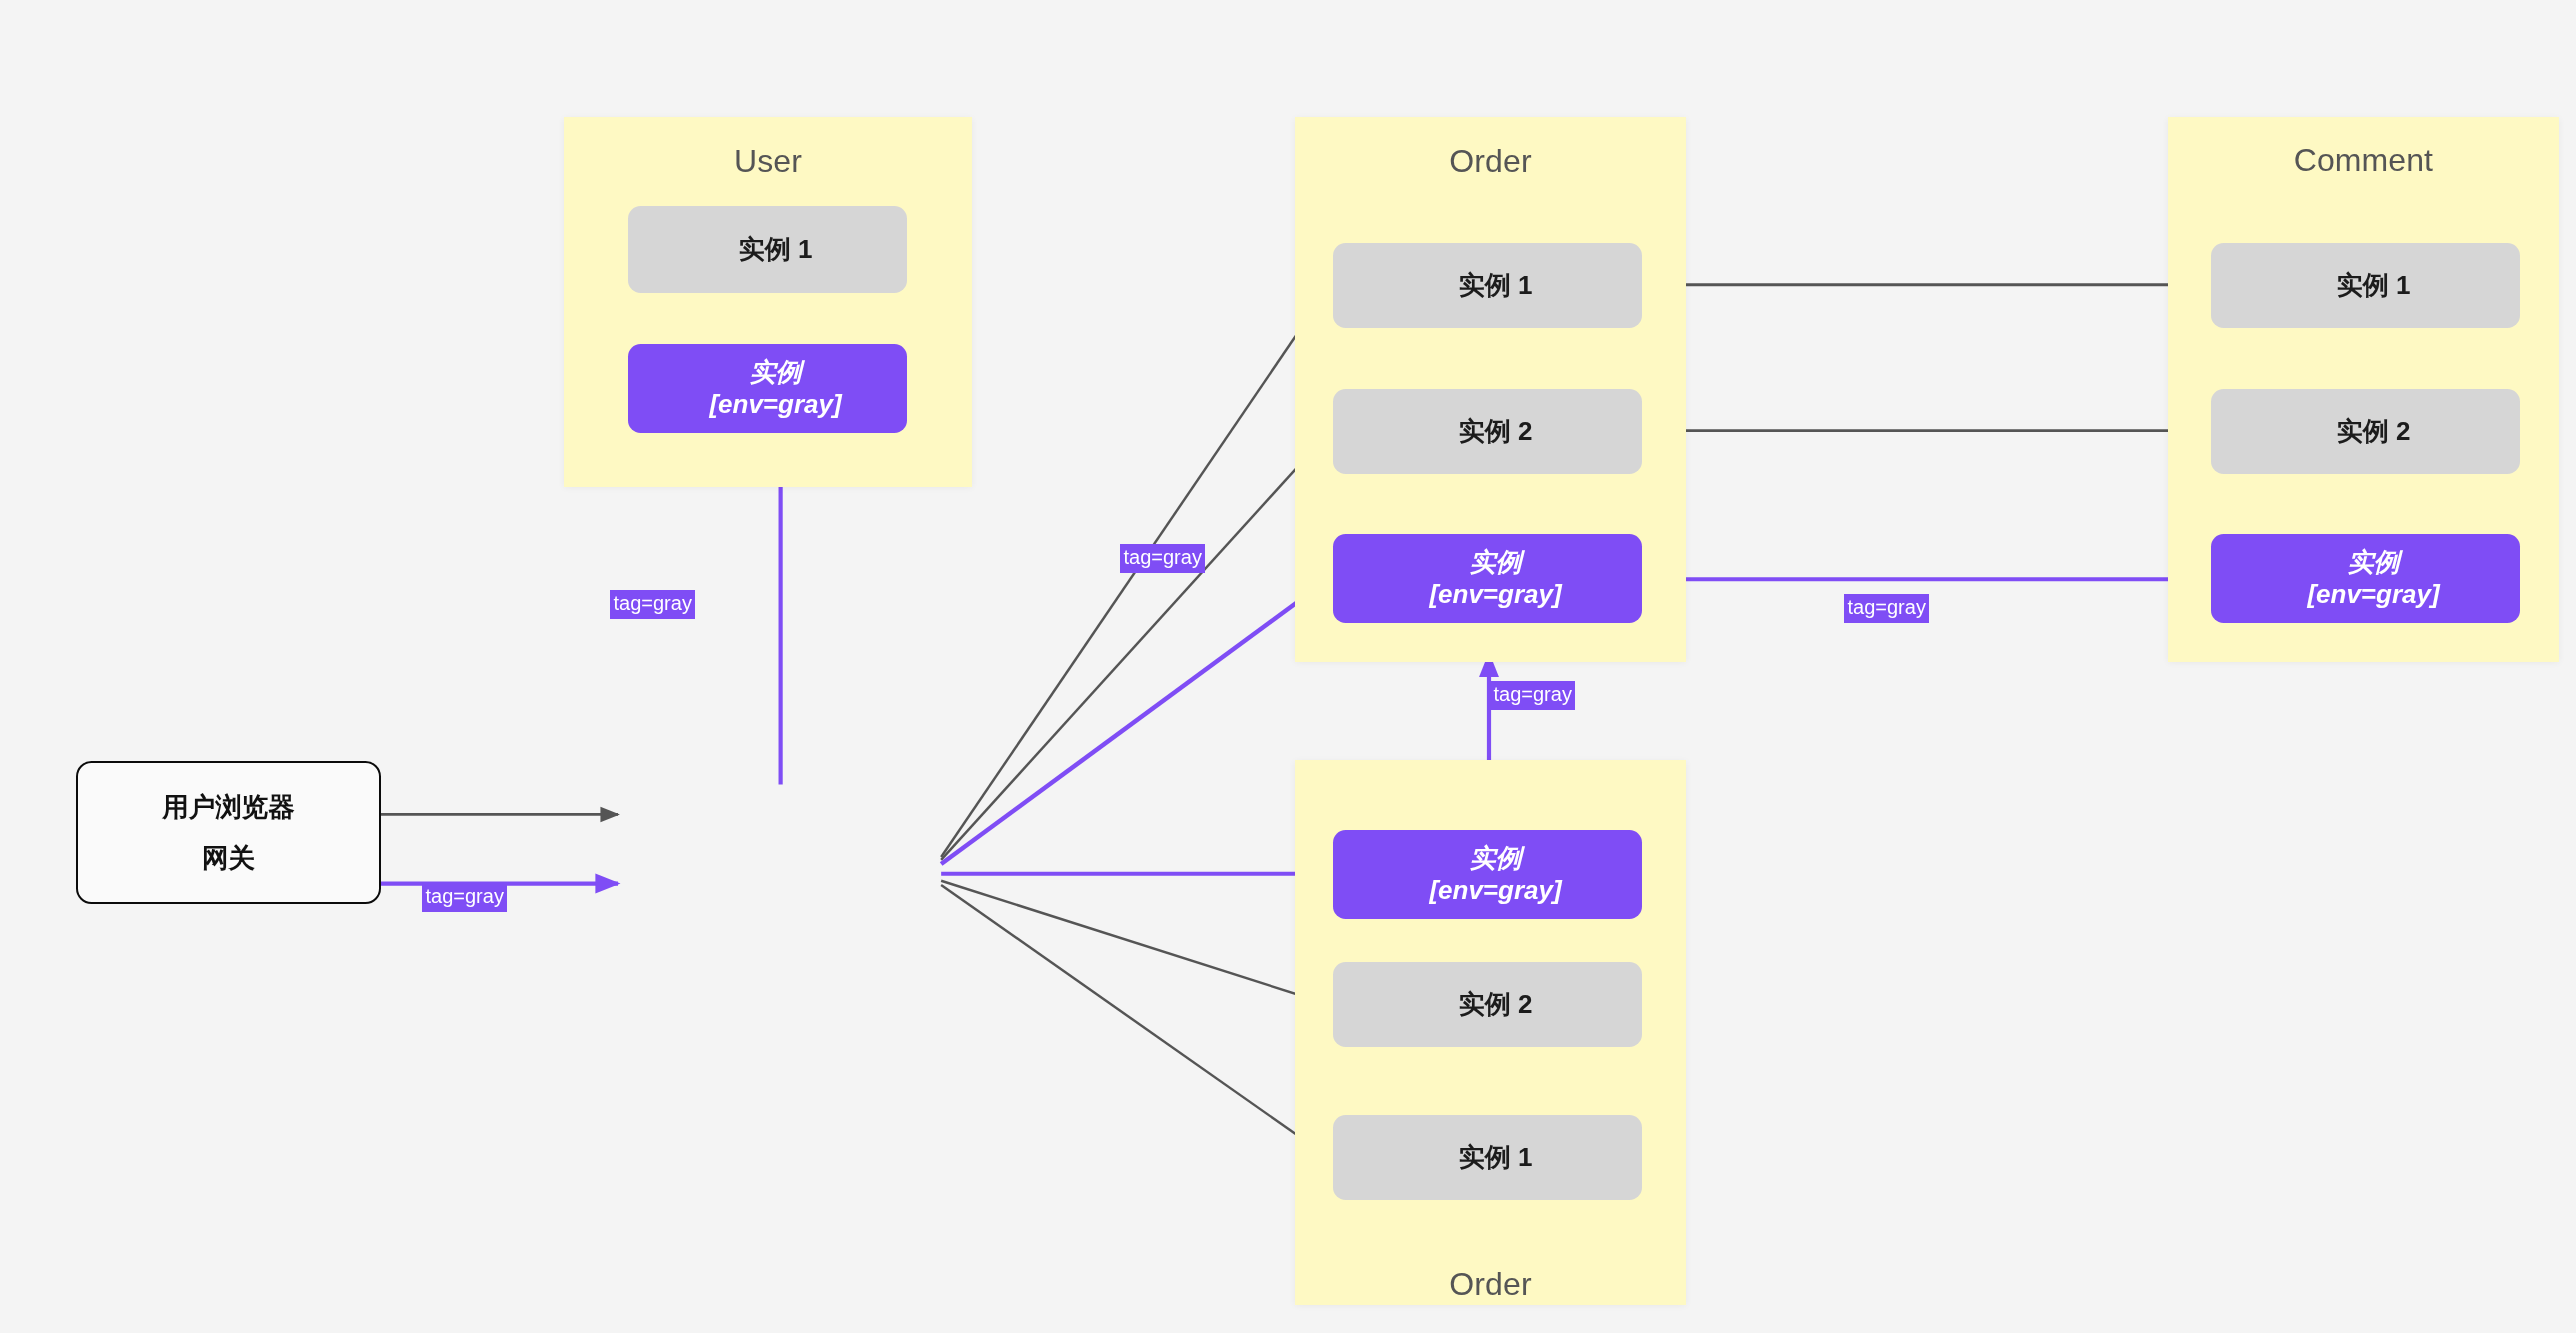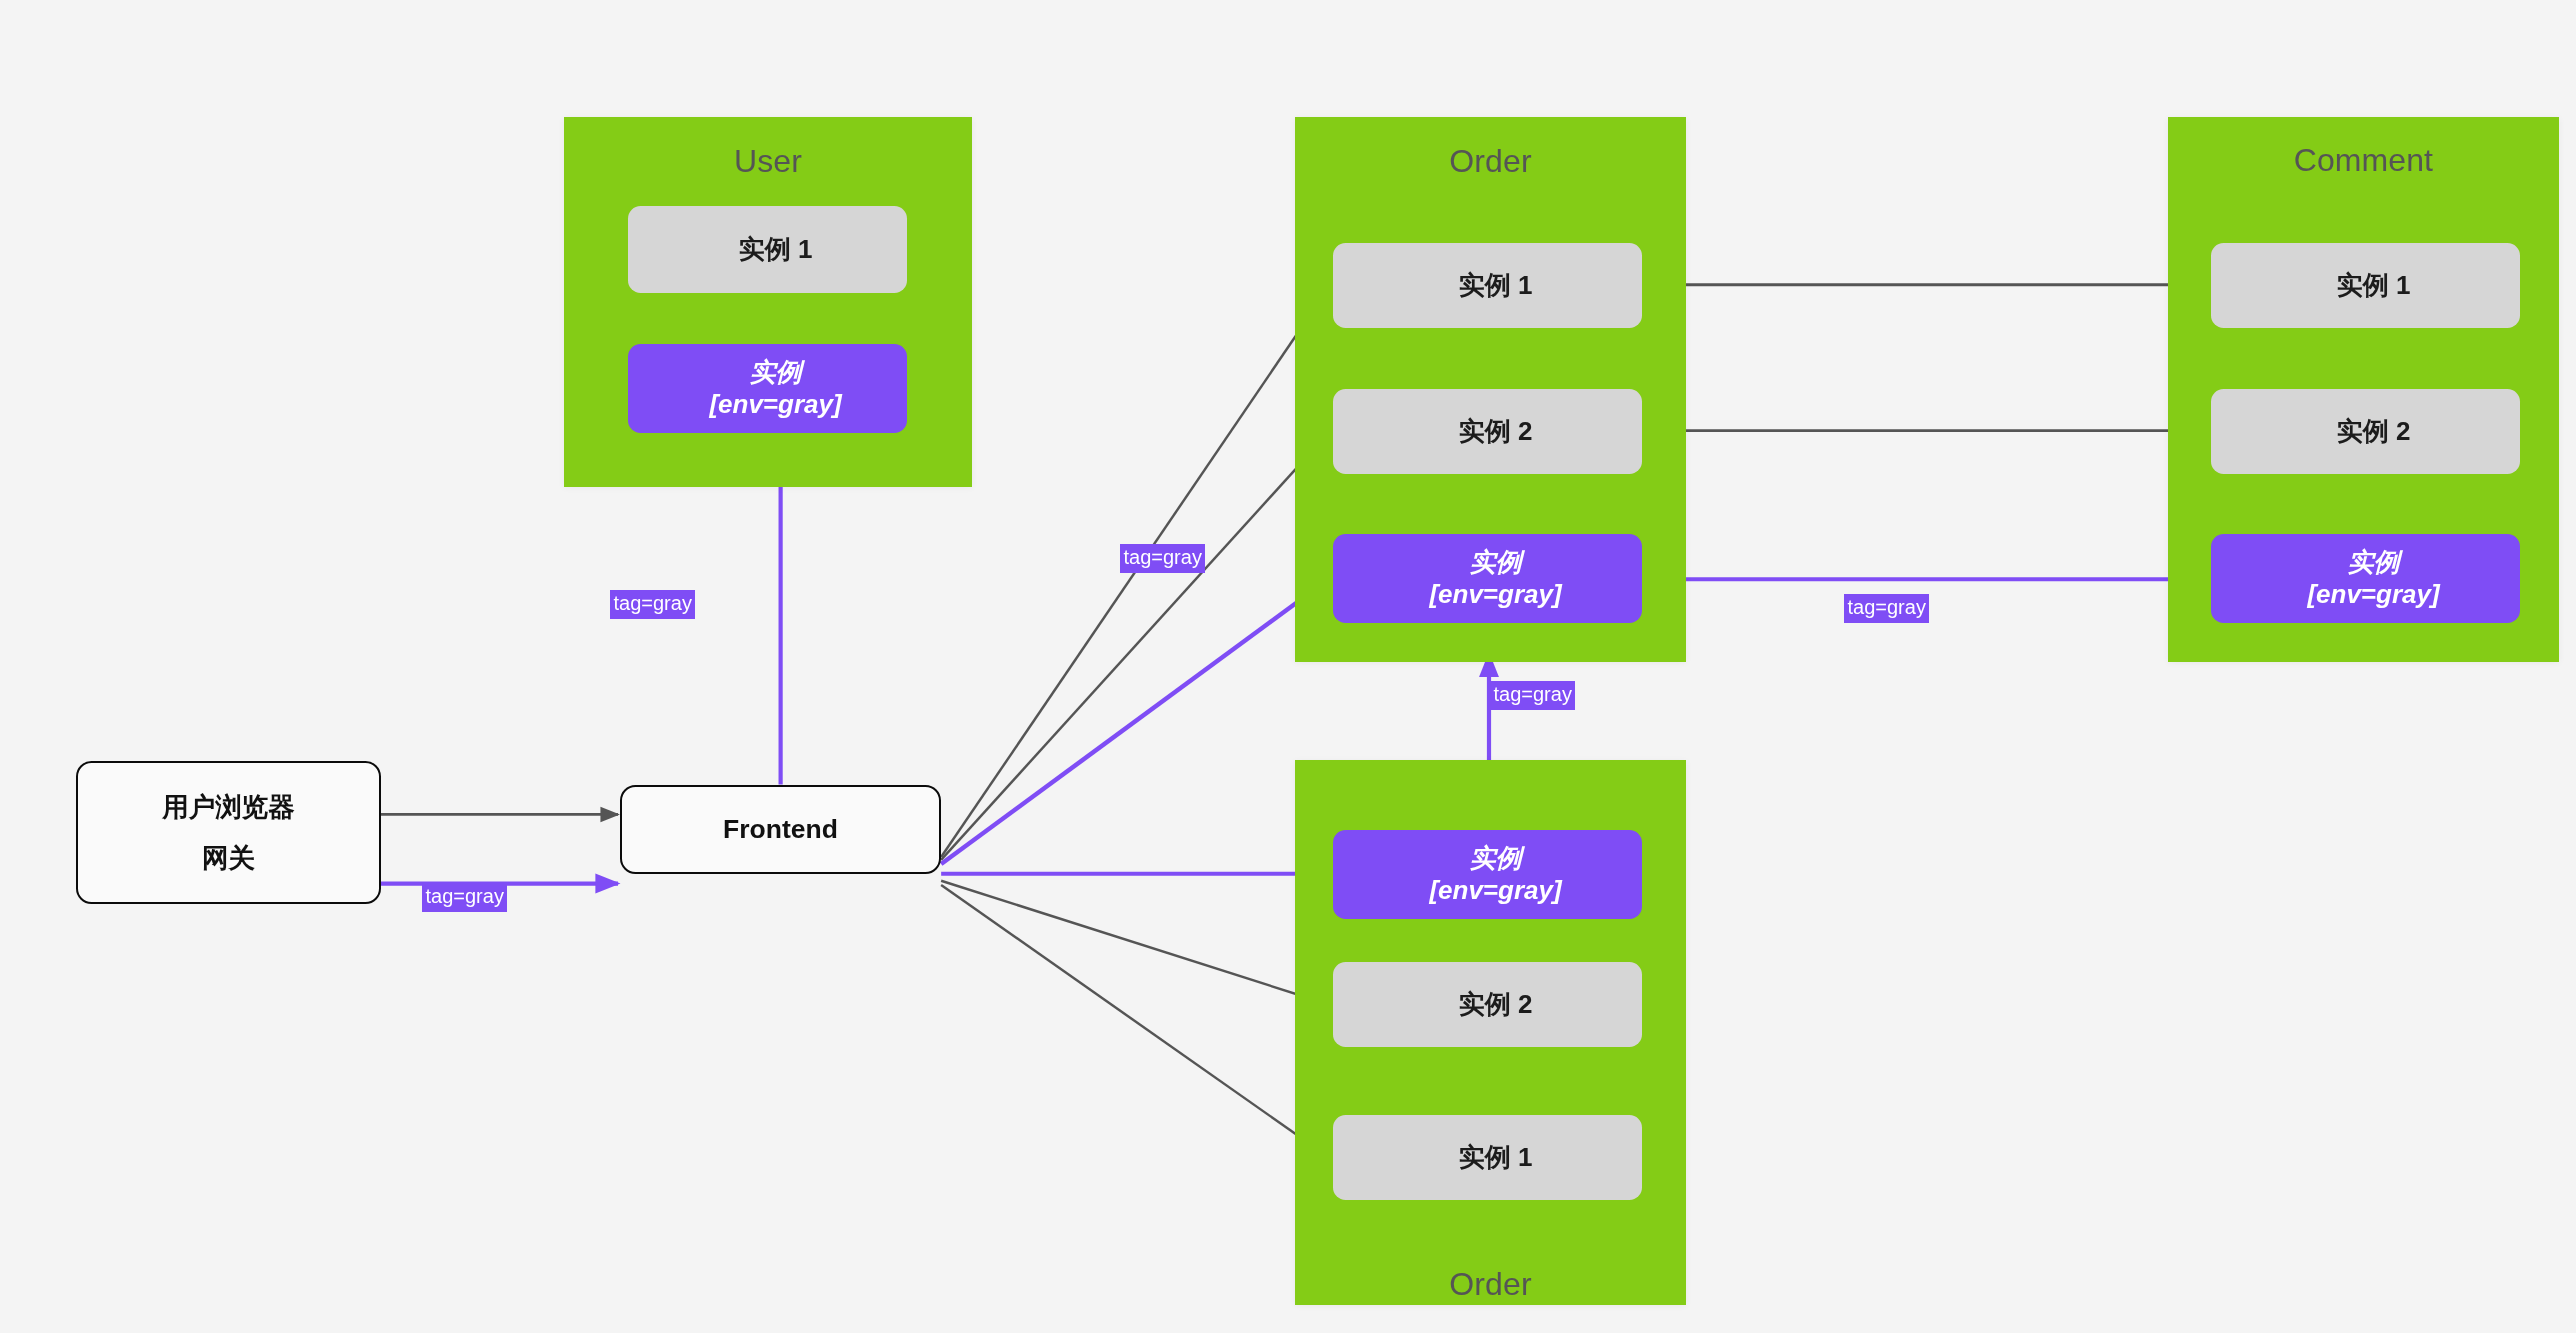--- a/index.html
+++ b/index.html
@@ -11,21 +11,21 @@
     position: relative;
     width: 2576px;
     height: 1333px;
     background: #f4f4f4;
     font-family: "Liberation Sans", "DejaVu Sans", sans-serif;
     overflow: hidden;
   }
   
   .group {
     position: absolute;
-    background: #84cc16;
+    background: #fef9c3;
     box-shadow: 0 1.4px 7px rgba(0,0,0,0.055);
     box-sizing: border-box;
   }
   .group-title {
     position: absolute;
     left: 0;
     width: 100%;
     text-align: center;
     color: #555555;
     font-size: 32px;
@@ -192,23 +192,20 @@
     <div class="inst gray" style="left:38px; top:202px; width:309px; height:85px;">实例 2</div>
     <div class="inst gray" style="left:38px; top:355px; width:309px; height:85px;">实例 1</div>
     <div class="group-title" style="top:461px;margin-top:46px;">Order</div>
   </div>
 
   <div class="node" style="left:76px; top:761px; width:305px; height:143px;">
     <span>用户浏览器</span>
     <span>网关</span>
   </div>
 
-  <div class="node" style="left:620px; top:785px; width:321px; height:89px;">
-    <span>Frontend</span>
-  </div>
 
   <div class="edge-label" style="left:422px; top:883px;">tag=gray</div>
 
   <div class="edge-label" style="left:610px; top:590px;">tag=gray</div>
 
   <div class="edge-label" style="left:1120px; top:544px;">tag=gray</div>
 
   <div class="edge-label" style="left:1490px; top:681px;">tag=gray</div>
 
   <div class="edge-label" style="left:1844px; top:594px;">tag=gray</div>

